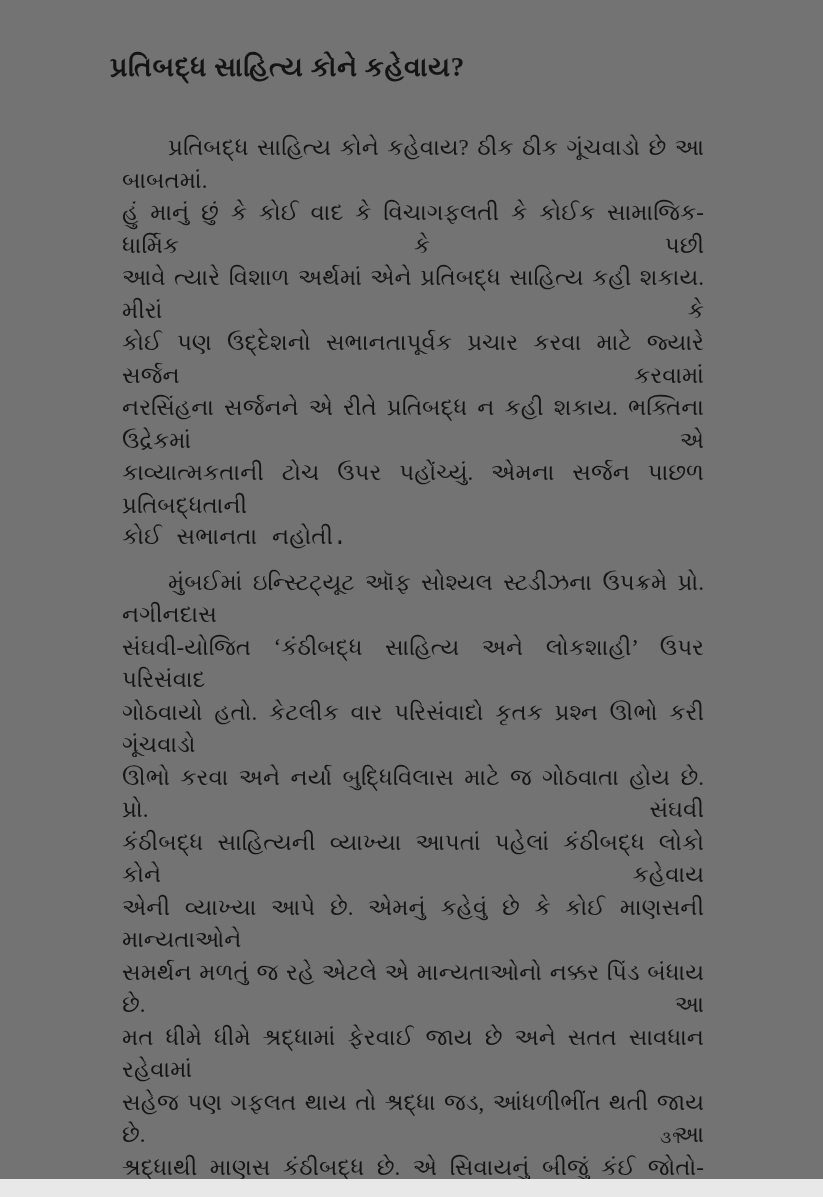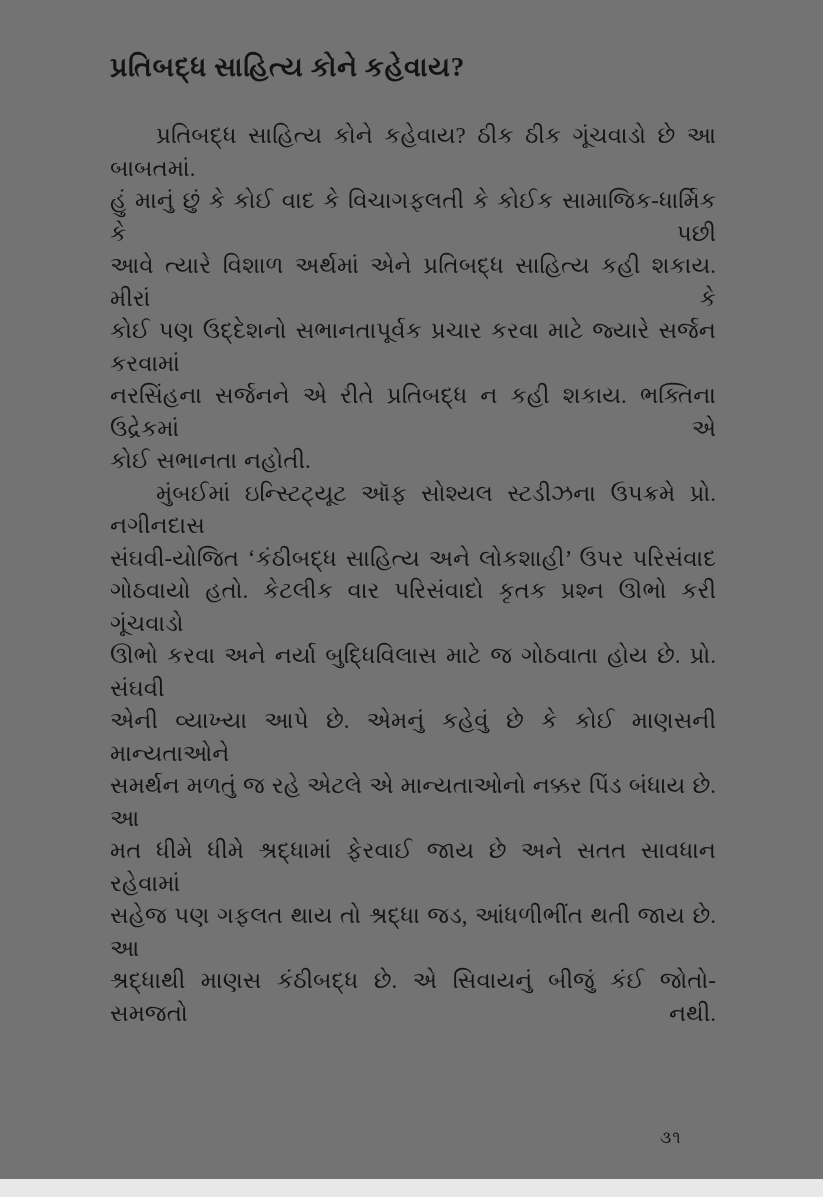--- a/index.html
+++ b/index.html
@@ -22,31 +22,31 @@
     font-weight: 600;
     letter-spacing: 0.5px;
     white-space: nowrap;
   }
   .text-body {
     position: absolute;
     left: 110px;
     top: 120px;
     width: 606px;
   }
-  .paragraph { margin: 0; padding: 0; }
+  .paragraph { margin: 12px; padding: 0; }
   .line {
     font-size: 23px;
     line-height: 32.5px;
     text-align: justify;
     text-align-last: justify;
     word-spacing: 1px;
     white-space: normal;
   }
   .line.first { text-indent: 46px; }
-  .line.flush { text-align: center; text-align-last: left; }
+  .line.flush { text-align: center; text-align-last: left; font-family: Liberation Mono, monospace; }
   .page-number {
     position: absolute;
     left: 660px;
     top: 1128px;
     font-size: 17px;
     letter-spacing: 1px;
   }
 </style>
 </head>
 <body>
@@ -54,27 +54,29 @@
 <div class="page">
   <div class="title">પ્રતિબદ્ધ સાહિત્ય કોને કહેવાય?</div>
 
   <div class="text-body">
       <div class="paragraph">
         <div class="line first">પ્રતિબદ્ધ સાહિત્ય કોને કહેવાય? ઠીક ઠીક ગૂંચવાડો છે આ બાબતમાં.</div>
         <div class="line">હું માનું છું કે કોઈ વાદ કે વિચાગફલતી કે કોઈક સામાજિક-ધાર્મિક કે પછી</div>
         <div class="line">આવે ત્યારે વિશાળ અર્થમાં એને પ્રતિબદ્ધ સાહિત્ય કહી શકાય. મીરાં કે</div>
         <div class="line">કોઈ પણ ઉદ્દેશનો સભાનતાપૂર્વક પ્રચાર કરવા માટે જ્યારે સર્જન કરવામાં</div>
         <div class="line">નરસિંહના સર્જનને એ રીતે પ્રતિબદ્ધ ન કહી શકાય. ભક્તિના ઉદ્રેકમાં એ</div>
+        <div class="line">કાવ્યાત્મકતાની ટોચ ઉપર પહોંચ્યું. એમના સર્જન પાછળ પ્રતિબદ્ધતાની</div>
         <div class="line flush">કોઈ સભાનતા નહોતી.</div>
       </div>
       <div class="paragraph">
         <div class="line first">મુંબઈમાં ઇન્સ્ટિટ્યૂટ ઑફ સોશ્યલ સ્ટડીઝના ઉપક્રમે પ્રો. નગીનદાસ</div>
         <div class="line">સંઘવી-યોજિત ‘કંઠીબદ્ધ સાહિત્ય અને લોકશાહી’ ઉપર પરિસંવાદ</div>
         <div class="line">ગોઠવાયો હતો. કેટલીક વાર પરિસંવાદો કૃતક પ્રશ્ન ઊભો કરી ગૂંચવાડો</div>
         <div class="line">ઊભો કરવા અને નર્યા બુદ્ધિવિલાસ માટે જ ગોઠવાતા હોય છે. પ્રો. સંઘવી</div>
+        <div class="line">કંઠીબદ્ધ સાહિત્યની વ્યાખ્યા આપતાં પહેલાં કંઠીબદ્ધ લોકો કોને કહેવાય</div>
         <div class="line">એની વ્યાખ્યા આપે છે. એમનું કહેવું છે કે કોઈ માણસની માન્યતાઓને</div>
         <div class="line">સમર્થન મળતું જ રહે એટલે એ માન્યતાઓનો નક્કર પિંડ બંધાય છે. આ</div>
         <div class="line">મત ધીમે ધીમે શ્રદ્ધામાં ફેરવાઈ જાય છે અને સતત સાવધાન રહેવામાં</div>
         <div class="line">સહેજ પણ ગફલત થાય તો શ્રદ્ધા જડ, આંધળીભીંત થતી જાય છે. આ</div>
         <div class="line">શ્રદ્ધાથી માણસ કંઠીબદ્ધ છે. એ સિવાયનું બીજું કંઈ જોતો-સમજતો નથી.</div>
       </div>
     </div>
 
   <div class="page-number">૩૧</div>
 </div>

